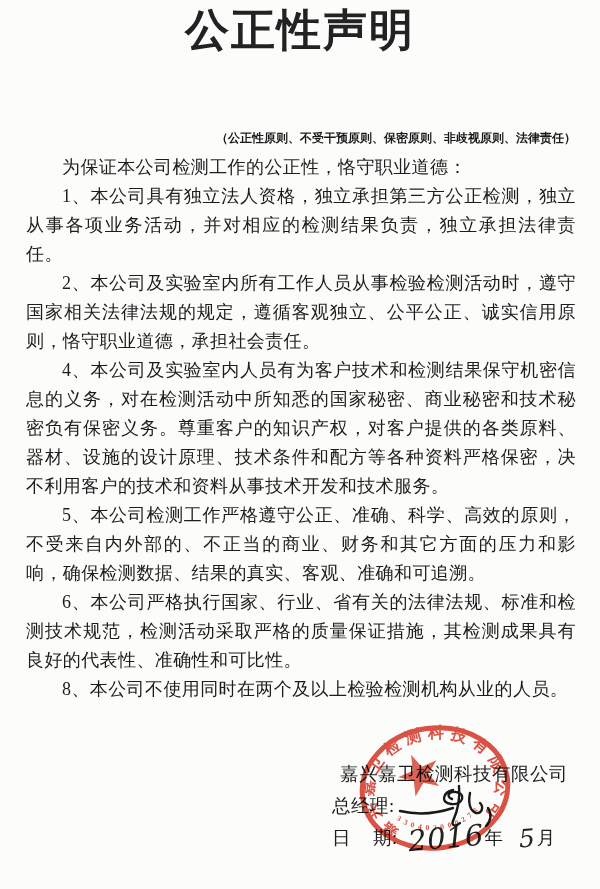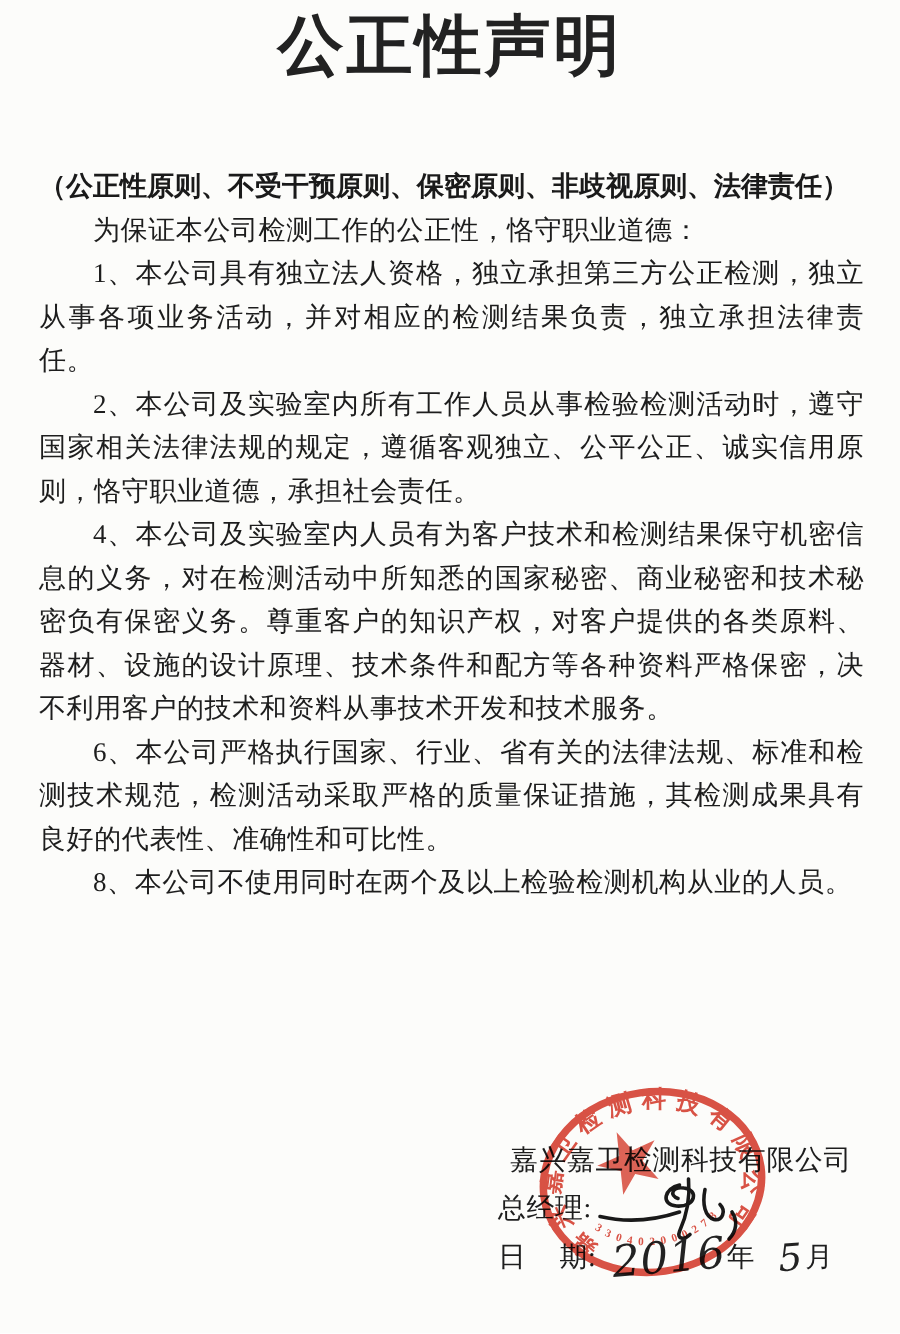--- a/index.html
+++ b/index.html
@@ -15,24 +15,24 @@
     margin:0;
     padding-top:6px;
     text-align:center;
     font-size:44px;
     font-weight:bold;
     letter-spacing:2px;
     line-height:50px;
     color:#222;
   }
   .principles {
-    margin:54px 24px 0 26px;
-    font-size:18px;
+    margin:68px 24px 0 26px;
+    font-size:12px;
     font-weight:bold;
-    text-align:left;
+    text-align:right;
     line-height:29px;
     white-space:nowrap;
     color:#1a1a1a;
   }
   .content { margin:0 24px 0 26px; }
   .content p {
     margin:0;
     font-size:18px;
     line-height:29px;
     letter-spacing:0.4px;
@@ -85,20 +85,21 @@
 
   <h1 class="title">公正性声明</h1>
 
   <div class="principles">（公正性原则、不受干预原则、保密原则、非歧视原则、法律责任）</div>
 
   <div class="content">
     <p>为保证本公司检测工作的公正性，恪守职业道德：</p>
     <p>1、本公司具有独立法人资格，独立承担第三方公正检测，独立从事各项业务活动，并对相应的检测结果负责，独立承担法律责任。</p>
     <p>2、本公司及实验室内所有工作人员从事检验检测活动时，遵守国家相关法律法规的规定，遵循客观独立、公平公正、诚实信用原则，恪守职业道德，承担社会责任。</p>
     <p>4、本公司及实验室内人员有为客户技术和检测结果保守机密信息的义务，对在检测活动中所知悉的国家秘密、商业秘密和技术秘密负有保密义务。尊重客户的知识产权，对客户提供的各类原料、器材、设施的设计原理、技术条件和配方等各种资料严格保密，决不利用客户的技术和资料从事技术开发和技术服务。</p>
+    <p>5、本公司检测工作严格遵守公正、准确、科学、高效的原则，不受来自内外部的、不正当的商业、财务和其它方面的压力和影响，确保检测数据、结果的真实、客观、准确和可追溯。</p>
     <p>6、本公司严格执行国家、行业、省有关的法律法规、标准和检测技术规范，检测活动采取严格的质量保证措施，其检测成果具有良好的代表性、准确性和可比性。</p>
     <p>8、本公司不使用同时在两个及以上检验检测机构从业的人员。</p>
   </div>
 
   <div class="sig-block">
     <div class="sig-line company">嘉兴嘉卫检测科技有限公司</div>
 
     <div class="sig-line manager">
       <span>总经理:</span>
       <svg class="autograph" width="112" height="48" viewBox="0 0 112 48" aria-hidden="true">

